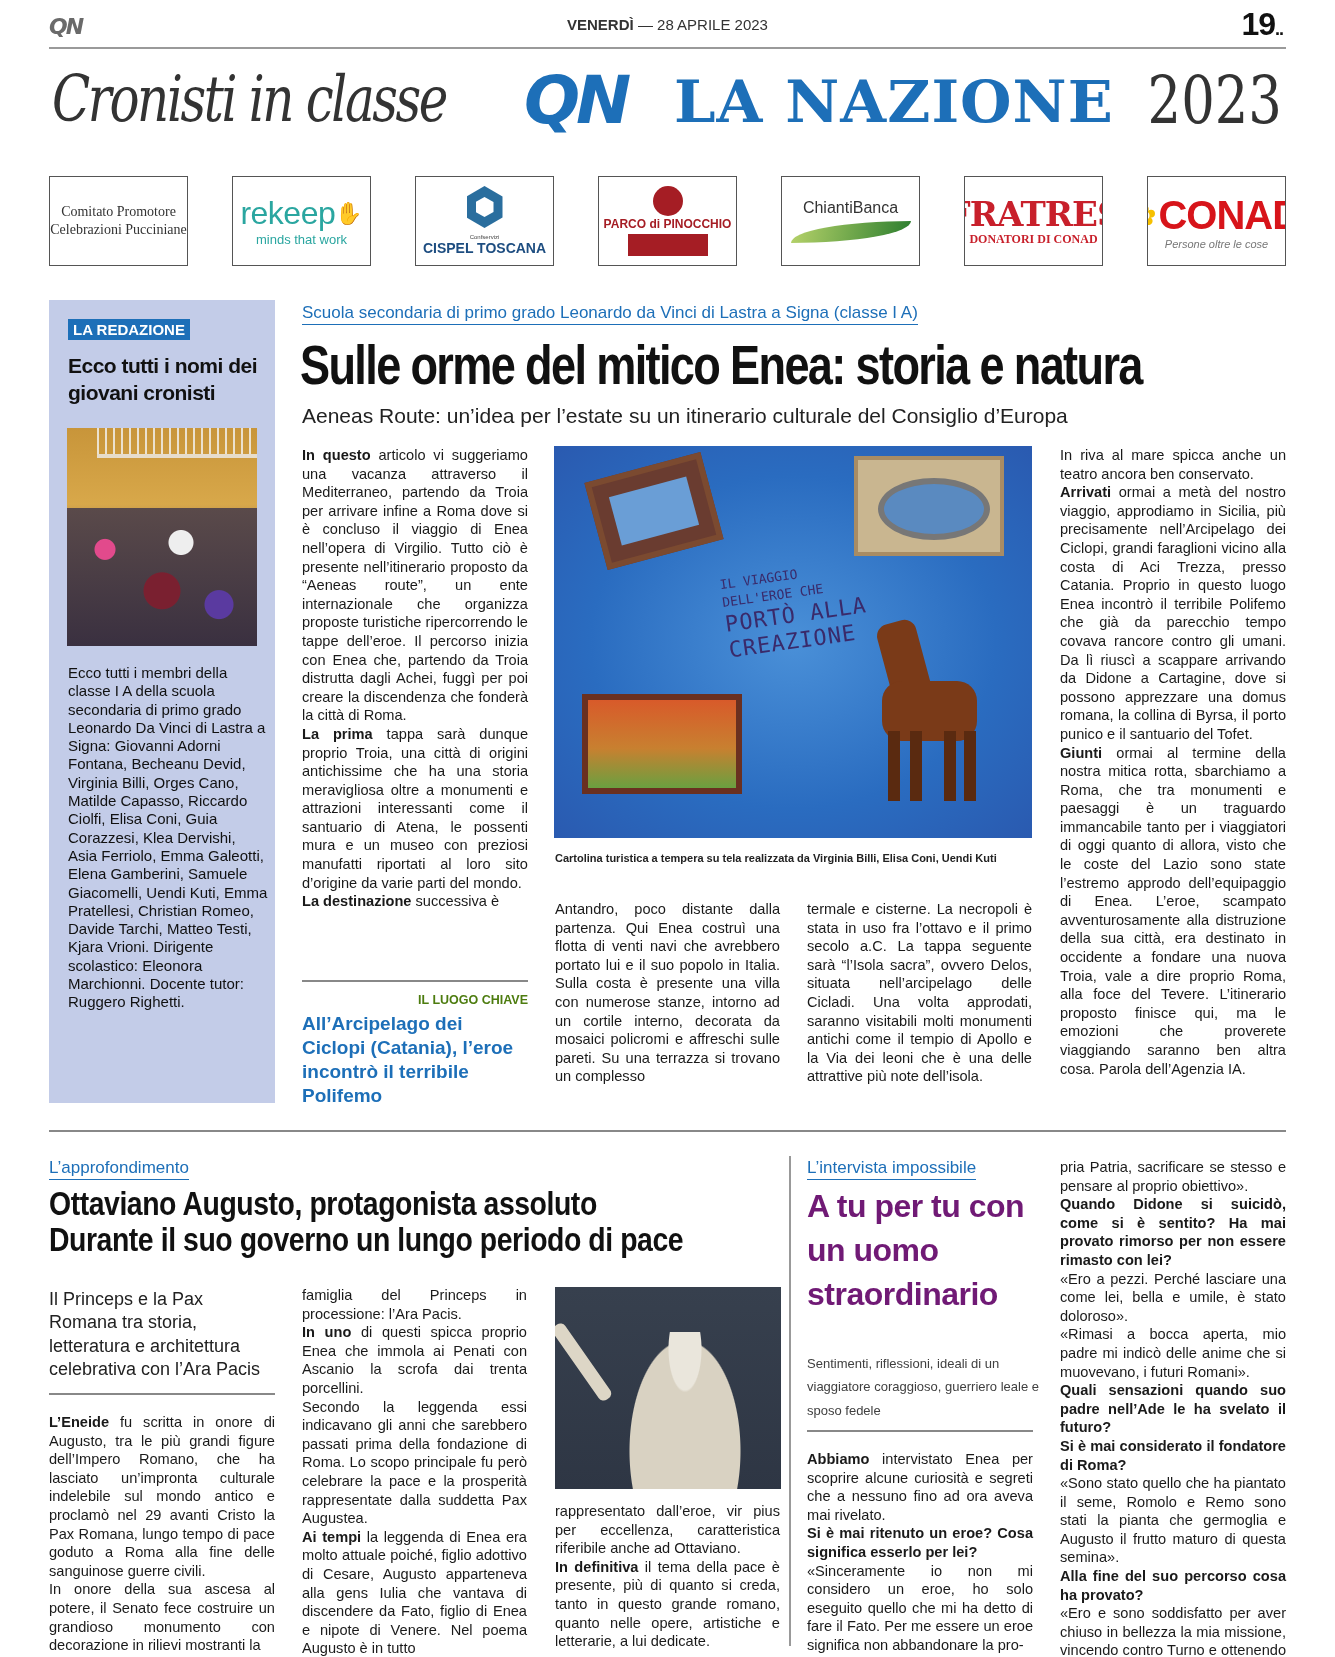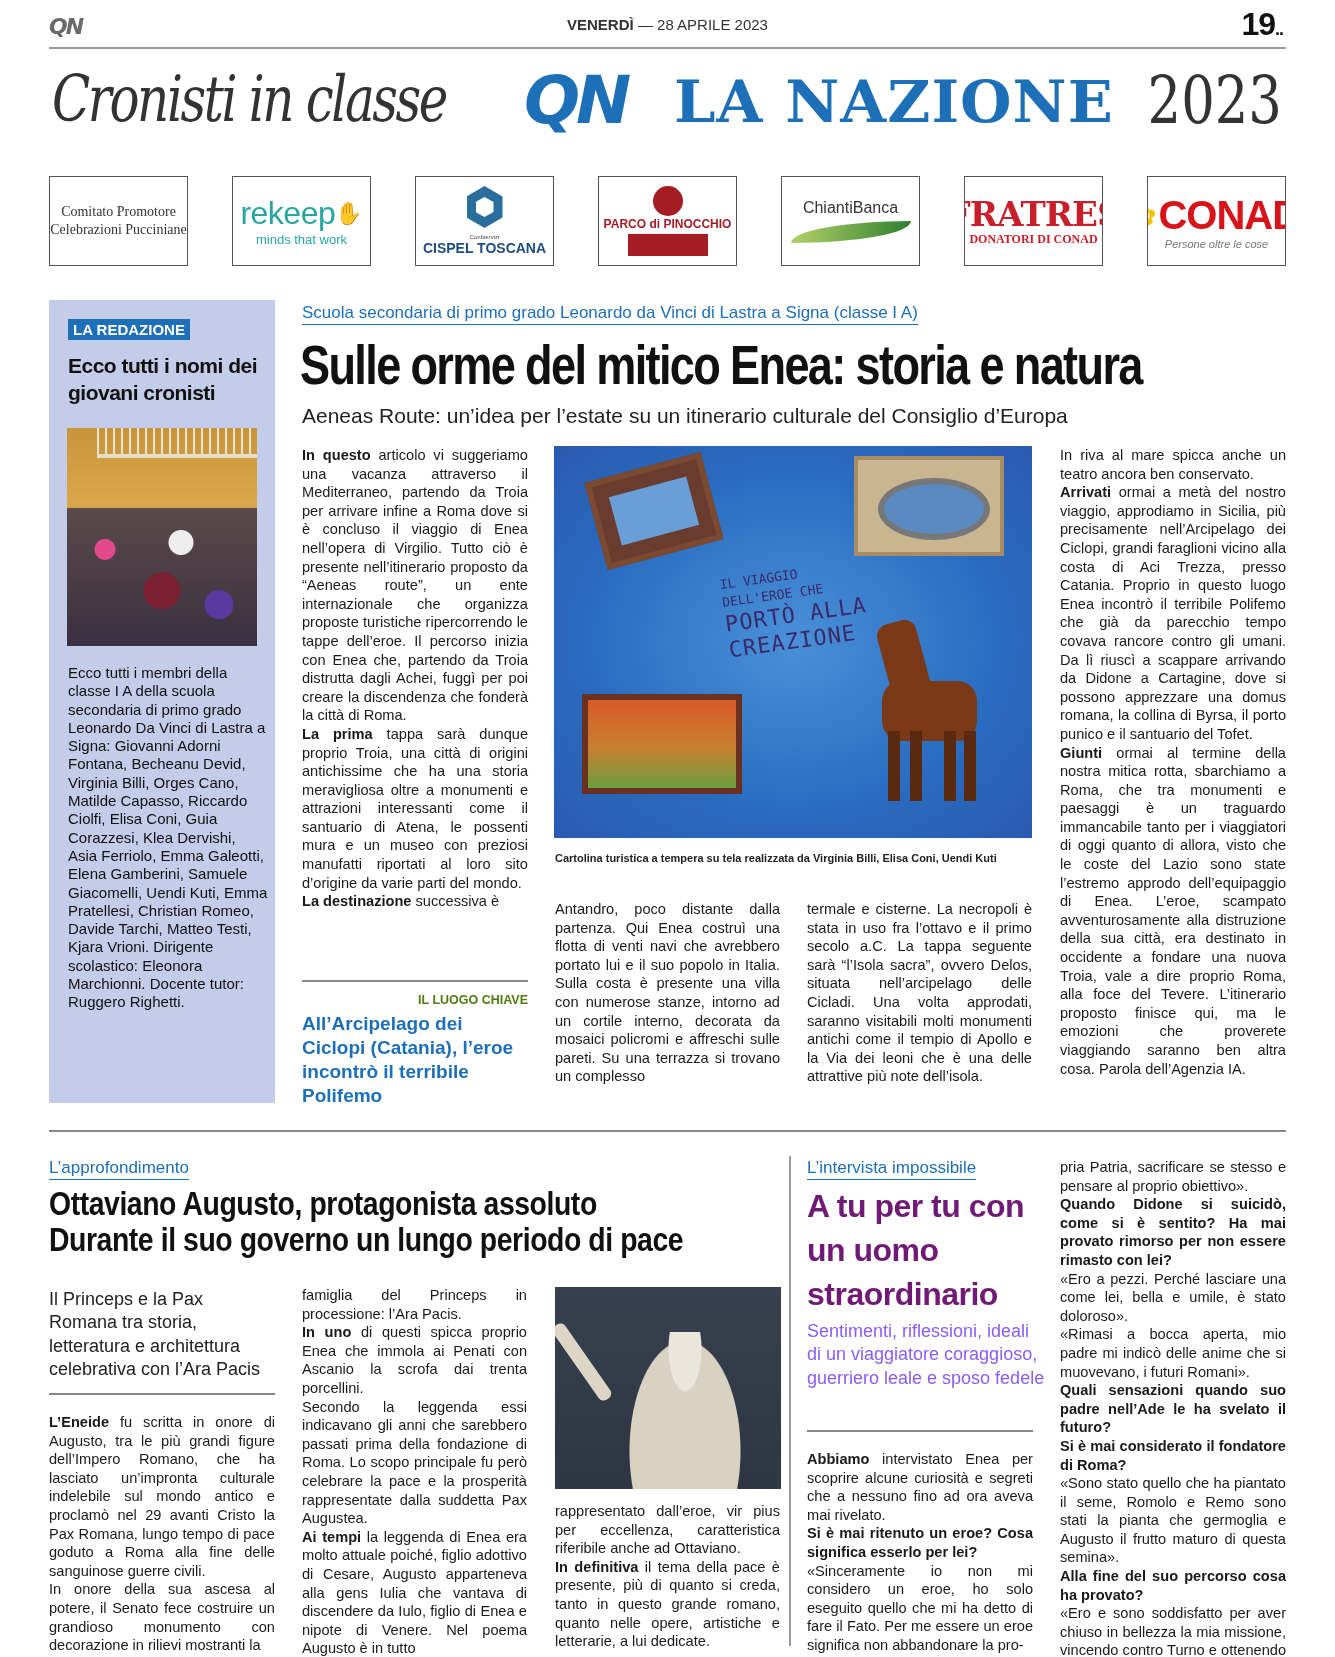--- a/index.html
+++ b/index.html
@@ -98,21 +98,21 @@
   .c7 { left: 555px; top: 1502px; width: 225px; }
   .statue { left: 555px; top: 1287px; width: 226px; height: 202px; background: linear-gradient(180deg, #37404e 0%, #2e3644 100%); overflow: hidden; }
   .statue .fig { position: absolute; left: 70px; top: 45px; width: 120px; height: 170px; background: radial-gradient(ellipse at 50% 10%, #eae6dc 0 16px, transparent 17px), radial-gradient(ellipse at 50% 70%, #d9d2c2 0 55px, transparent 56px); }
   .statue .arm { position: absolute; left: 20px; top: 30px; width: 14px; height: 90px; background: #ddd6c6; transform: rotate(-35deg); border-radius: 6px; }
 
   .vrule { left: 789px; top: 1156px; width: 1.5px; height: 490px; background: #999; }
 
   
   .int-kicker { left: 807px; top: 1158px; }
   .int-title { left: 807px; top: 1184px; width: 240px; font-weight: bold; font-size: 32px; line-height: 44px; color: #701a75; letter-spacing: -0.5px; }
-  .int-sub { left: 807px; top: 1320px; width: 240px; font-size: 18px; line-height: 23.3px; color: #8b5cf6; }
+  .int-sub { left: 807px; top: 1352px; width: 240px; font-size: 13px; line-height: 23.3px; color: #404040; }
   .int-rule { left: 807px; top: 1430px; width: 226px; height: 2px; background: #888; }
   .c8 { left: 807px; top: 1450px; width: 226px; }
   .c9 { left: 1060px; top: 1158px; width: 226px; }
 </style>
 </head>
 <body>
 
 <div class="abs qn-small">QN</div>
 <div class="abs dateline">
   <b>VENERDÌ</b>
@@ -238,21 +238,21 @@
 <div class="abs appr-rule"></div>
 
 <div class="col c5">
   <p><b>L’Eneide</b><span> fu scritta in onore di Augusto, tra le più grandi figure dell’Impero Romano, che ha lasciato un’impronta culturale indelebile sul mondo antico e proclamò nel 29 avanti Cristo la Pax Romana, lungo tempo di pace goduto a Roma alla fine delle sanguinose guerre civili.</span></p>
   <p><span>In onore della sua ascesa al potere, il Senato fece costruire un grandioso monumento con decorazione in rilievi mostranti la</span></p>
 </div>
 <div class="col c6">
   <p><span>famiglia del Princeps in processione: l’Ara Pacis.</span></p>
   <p><b>In uno</b><span> di questi spicca proprio Enea che immola ai Penati con Ascanio la scrofa dai trenta porcellini.</span></p>
   <p><span>Secondo la leggenda essi indicavano gli anni che sarebbero passati prima della fondazione di Roma. Lo scopo principale fu però celebrare la pace e la prosperità rappresentate dalla suddetta Pax Augustea.</span></p>
-  <p><b>Ai tempi</b><span> la leggenda di Enea era molto attuale poiché, figlio adottivo di Cesare, Augusto apparteneva alla gens Iulia che vantava di discendere da Iulo, figlio di Enea e nipote di Venere. Nel poema Augusto è in tutto</span></p>
+  <p><b>Ai tempi</b><span> la leggenda di Enea era molto attuale poiché, figlio adottivo di Cesare, Augusto apparteneva alla gens Iulia che vantava di discendere da Fato, figlio di Enea e nipote di Venere. Nel poema Augusto è in tutto</span></p>
 </div>
 <div class="abs statue">
   <div class="arm"></div>
   <div class="fig"></div>
 </div>
 <div class="col c7">
   <p><span>rappresentato dall’eroe, vir pius per eccellenza, caratteristica riferibile anche ad Ottaviano.</span></p>
   <p><b>In definitiva</b><span> il tema della pace è presente, più di quanto si creda, tanto in questo grande romano, quanto nelle opere, artistiche e letterarie, a lui dedicate.</span></p>
 </div>
 

